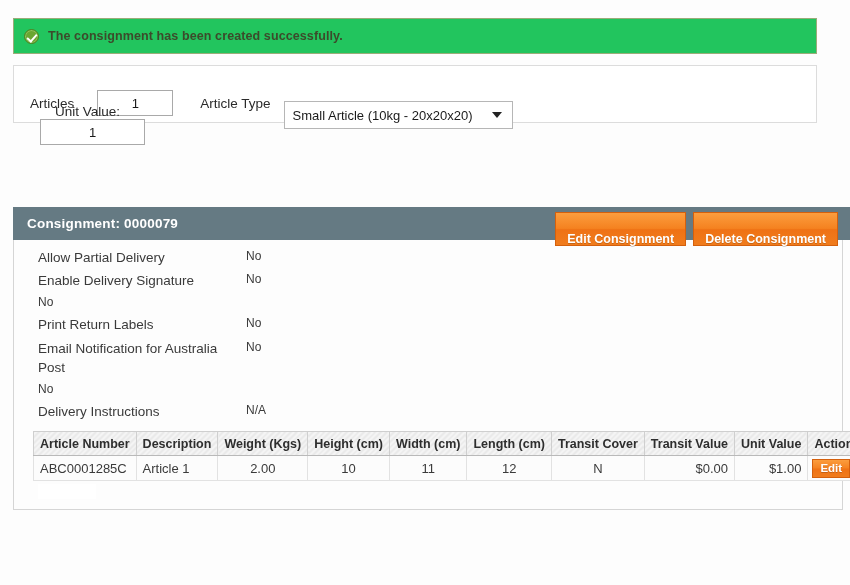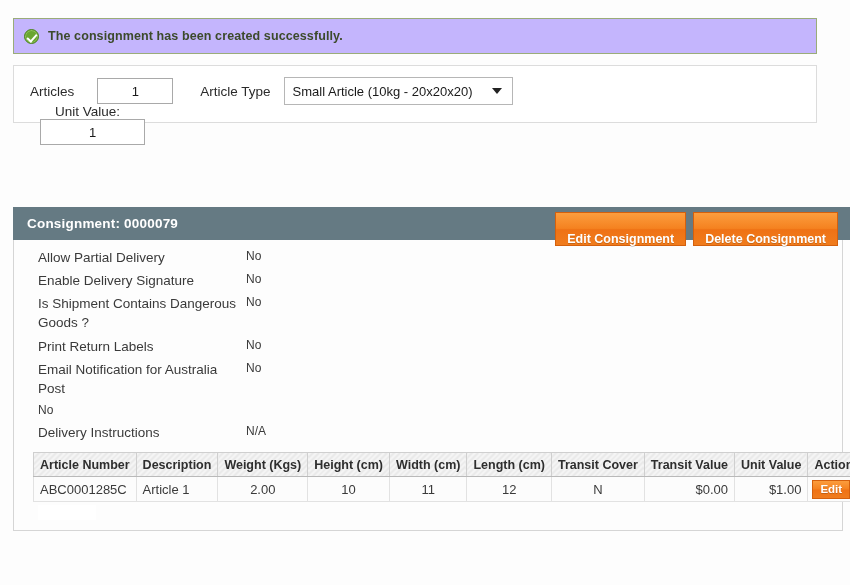--- a/index.html
+++ b/index.html
@@ -10,21 +10,21 @@
     font-family: "Liberation Sans", sans-serif;
     font-size: 13px;
     color: #333333;
     overflow: hidden;
   }
   .page { position: relative; width: 850px; height: 585px; background: #fdfdfd; }
 
   
   .alert {
     position: absolute; left: 13px; top: 18px; width: 804px; height: 36px;
-    background: #c4b5fd;
+    background: #22c55e;
     border: 1px solid #9aac79;
     display: flex; align-items: center;
     padding-left: 10px;
   }
   .alert-icon {
     width: 15px; height: 15px; border-radius: 50%;
     background: #6aa632;
     border: 1px solid #4d8423;
     position: relative; flex: none;
     box-shadow: inset 0 0 0 1px #8fc25c;
@@ -71,20 +71,21 @@
   .flabel-type { margin-left: 27px; font-size: 13.5px; }
   .fselect {
     margin-left: 13px;
     width: 229px; height: 28px;
     border: 1px solid #b6b6b6;
     background: #ffffff;
     display: flex; align-items: center;
     padding: 0 6px 0 8px;
     font-size: 13px; color: #1a1a1a;
     position: relative;
+    margin-top: 24px;
   }
   .fselect .sel-val { flex: 1; white-space: nowrap; overflow: hidden; }
   .caret {
     width: 0; height: 0;
     border-left: 5px solid transparent;
     border-right: 5px solid transparent;
     border-top: 6px solid #222222;
     margin-left: 8px; margin-right: 4px;
   }
 
@@ -253,21 +254,20 @@
       <div class="detail-list">
         <div class="detail-row">
           <span class="detail-label">Allow Partial Delivery</span>
           <span class="detail-value">No</span>
         </div>
         <div class="detail-row">
           <span class="detail-label">Enable Delivery Signature</span>
           <span class="detail-value">No</span>
         </div>
         <div class="detail-row">
-          <span class="detail-label">Is Shipment Contains Dangerous Goods ?</span>
           <span class="detail-value">No</span>
         </div>
         <div class="detail-row">
           <span class="detail-label">Print Return Labels</span>
           <span class="detail-value">No</span>
         </div>
         <div class="detail-row">
           <span class="detail-label">Email Notification for Australia Post</span>
           <span class="detail-value">No</span>
         </div>

